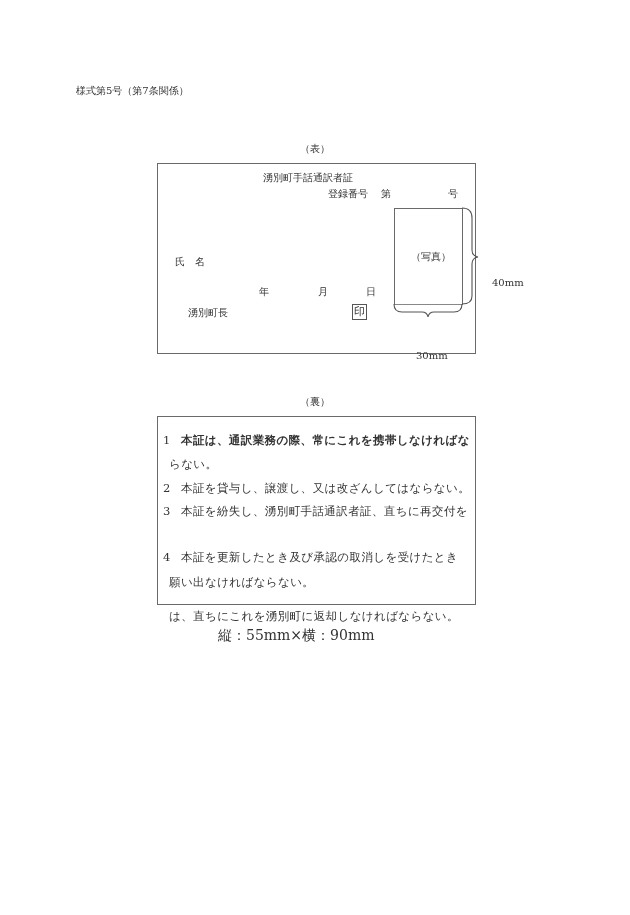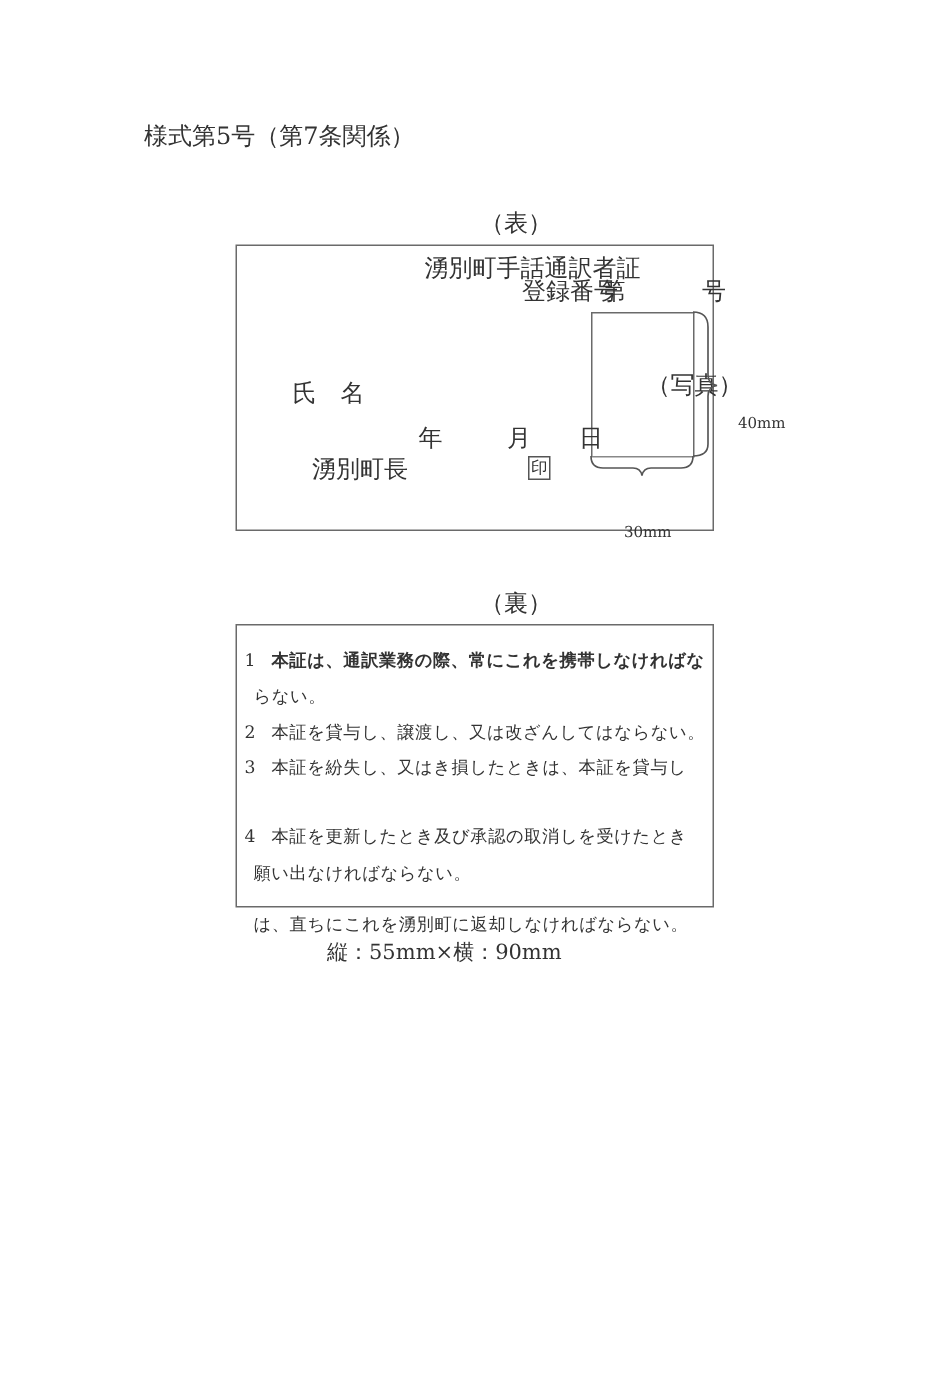--- a/index.html
+++ b/index.html
@@ -9,21 +9,21 @@
     }
     body {
       width: 630px;
       height: 915px;
       position: relative;
       overflow: hidden;
       font-family: "DejaVu Serif", "Liberation Serif", serif;
       color: #333333;
     }
     .abs { position: absolute; white-space: nowrap; }
-    .t12 { font-size: 16px; line-height: 14px; margin-left: 20px; }
+    .t12 { font-size: 10px; line-height: 14px; }
     .t11 { font-size: 14px; line-height: 13px; }
     .t10 { font-size: 10px; line-height: 12px; margin-top: 25px; }
 
     .box {
       position: absolute;
       border: 1.5px solid #6a6a6a;
       box-sizing: border-box;
     }
     #front-card { left: 157px; top: 163px; width: 319px; height: 191px; }
     #back-card  { left: 157px; top: 416px; width: 319px; height: 189px; }
@@ -49,21 +49,21 @@
   </style>
 </head>
 <body>
 
 <div class="abs t12" style="left:76px; top:84px;">様式第5号（第7条関係）</div>
 
 <div class="abs t12" style="left:300px; top:142px;">（表）</div>
 
 <div id="front-card" class="box"></div>
 
-<div class="abs t12" style="left:263px; top:172px;">湧別町手話通訳者証</div>
+<div class="abs t12" style="left:263px; top:172px;font-family:Liberation Mono, monospace;">湧別町手話通訳者証</div>
 <div class="abs t12" style="left:328px; top:187px;">登録番号</div>
 <div class="abs t12" style="left:381px; top:187px;">第</div>
 <div class="abs t12" style="left:448px; top:187px;">号</div>
 
 <div id="photo-box"></div>
 <div class="abs t12" style="left:411px; top:250px;text-align:right;">（写真）</div>
 
 <div class="abs t12" style="left:175px; top:255px;">氏　名</div>
 
 <div class="abs t12" style="left:259px; top:285px;">年</div>
@@ -89,21 +89,21 @@
 <div>
 
   <div class="abs rule-line" style="left:163px; top:433px;">1</div>
   <div class="abs rule-line" style="left:181px; top:433px;font-weight:bold;">本証は、通訳業務の際、常にこれを携帯しなければな</div>
   <div class="abs rule-line" style="left:169px; top:457px;">らない。</div>
 
   <div class="abs rule-line" style="left:163px; top:481px;">2</div>
   <div class="abs rule-line" style="left:181px; top:481px;">本証を貸与し、譲渡し、又は改ざんしてはならない。</div>
 
   <div class="abs rule-line" style="left:163px; top:504px;">3</div>
-  <div class="abs rule-line" style="left:181px; top:504px;">本証を紛失し、又はき損したときは、本証を貸与し</div>
+  <div class="abs rule-line" style="left:181px; top:504px;">本証を紛失し、湧別町手話通訳者証、直ちに再交付を</div>
   <div class="abs rule-line" style="left:169px; top:527px;margin-top:48px;">願い出なければならない。</div>
 
   <div class="abs rule-line" style="left:163px; top:550px;">4</div>
   <div class="abs rule-line" style="left:181px; top:550px;">本証を更新したとき及び承認の取消しを受けたとき</div>
   <div class="abs rule-line" style="left:169px; top:573px;margin-top:36px;">は、直ちにこれを湧別町に返却しなければならない。</div>
 </div>
 
 <div class="abs t11" style="left:218px; top:629px;">縦：55mm×横：90mm</div>
 
 </body></html>

